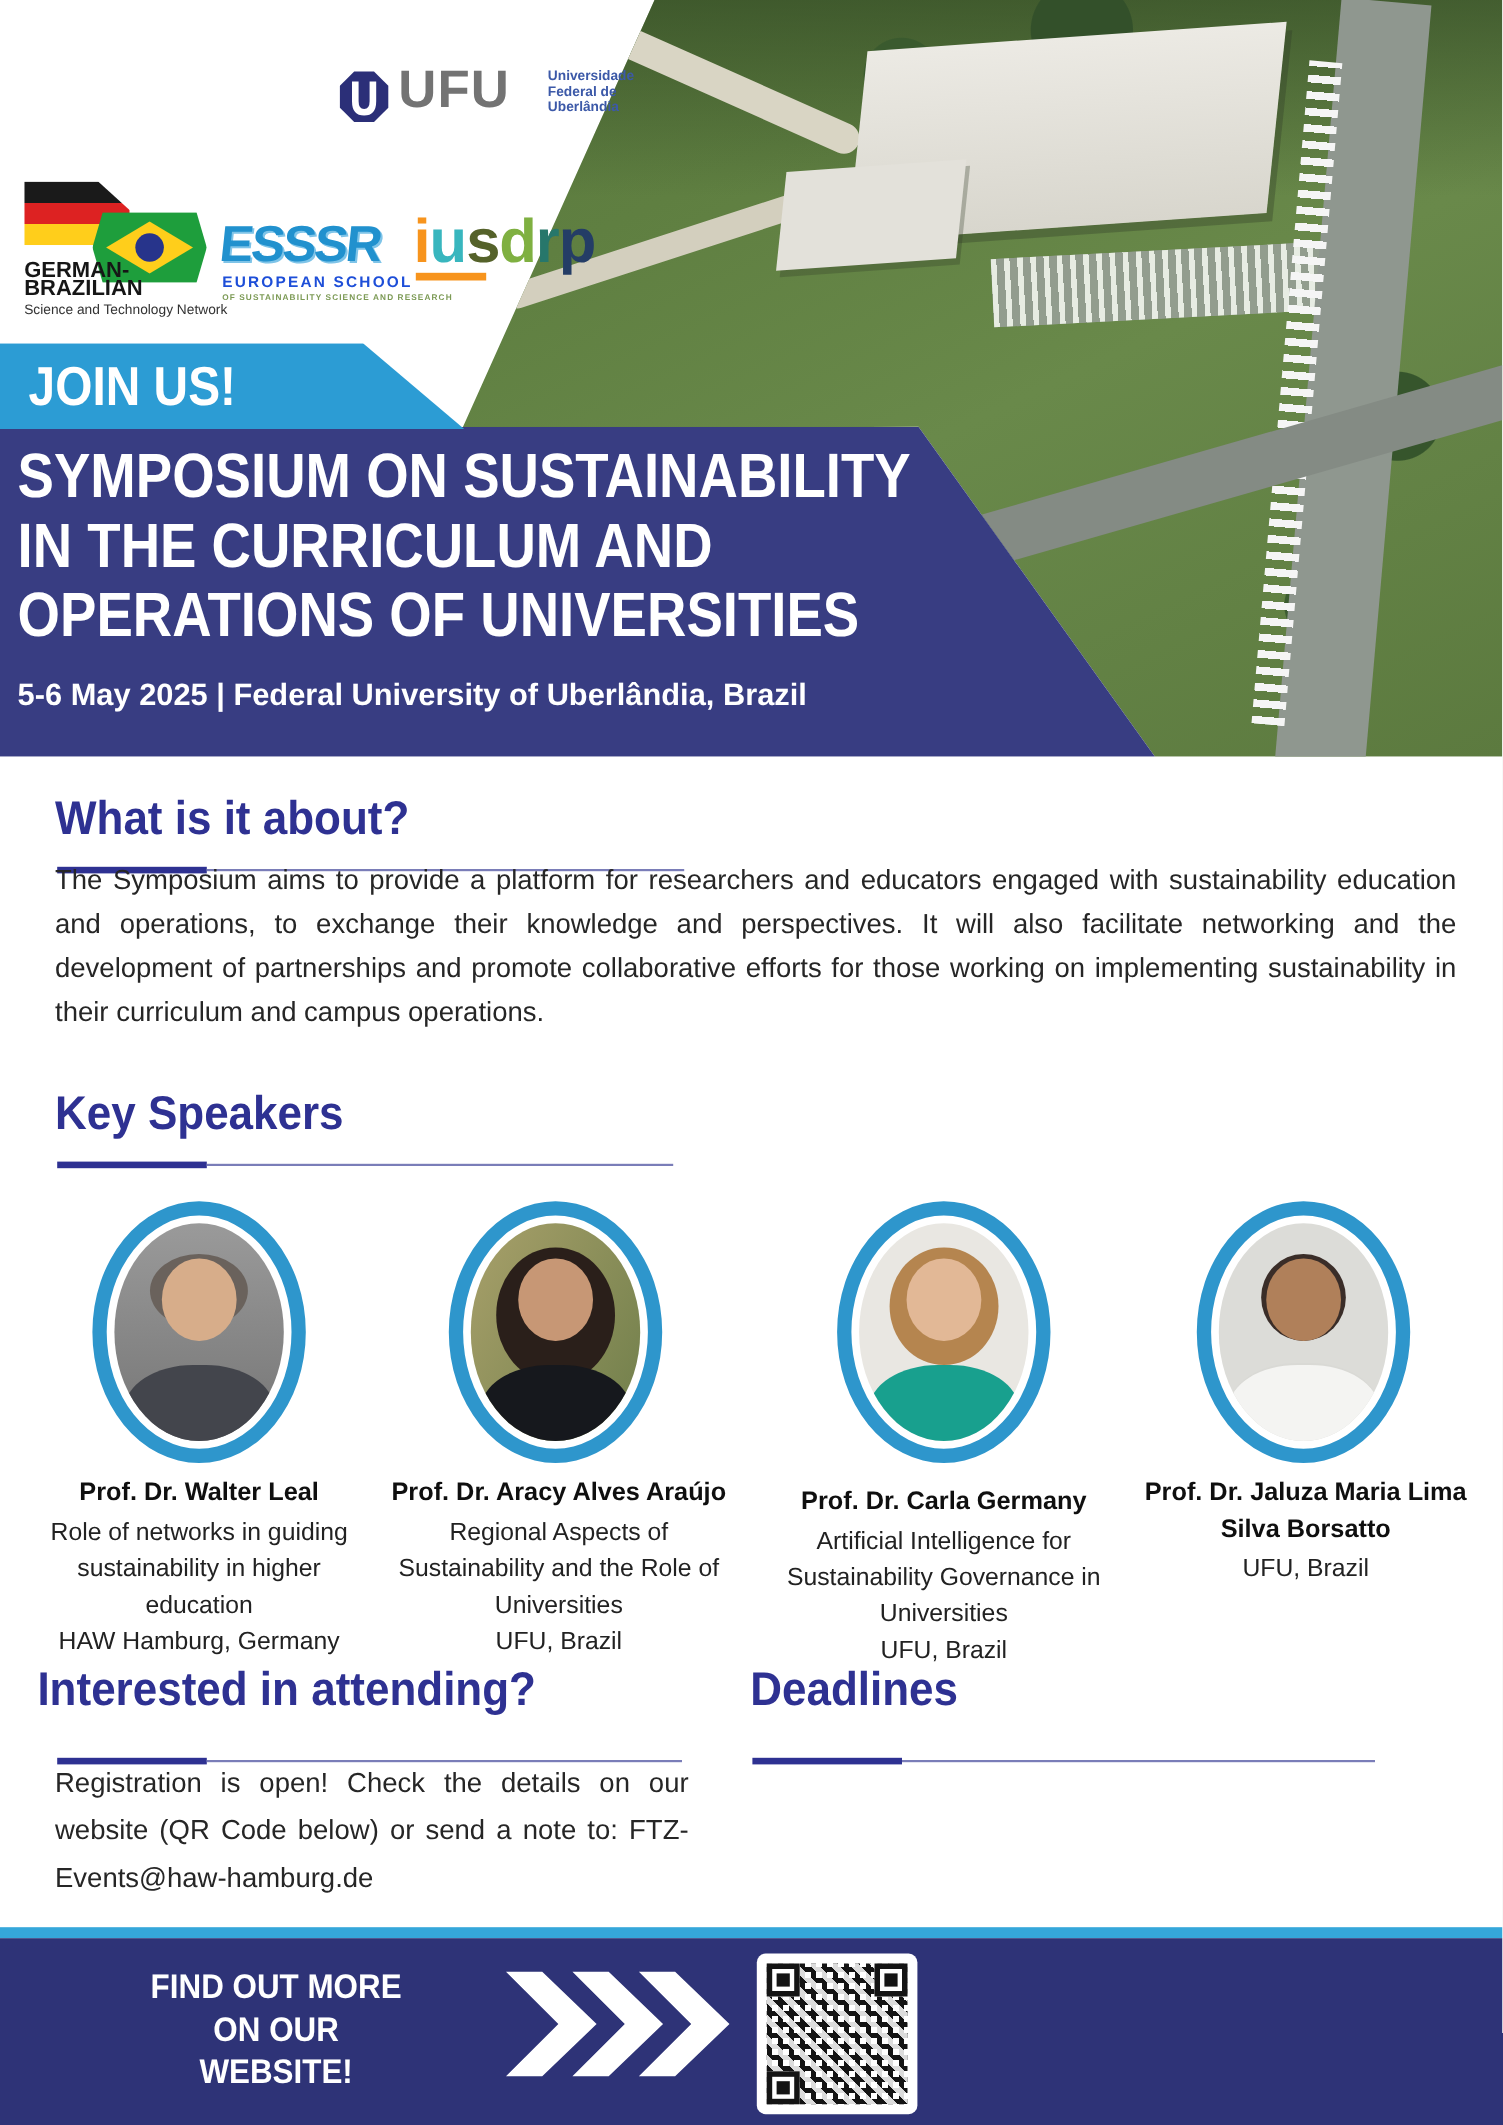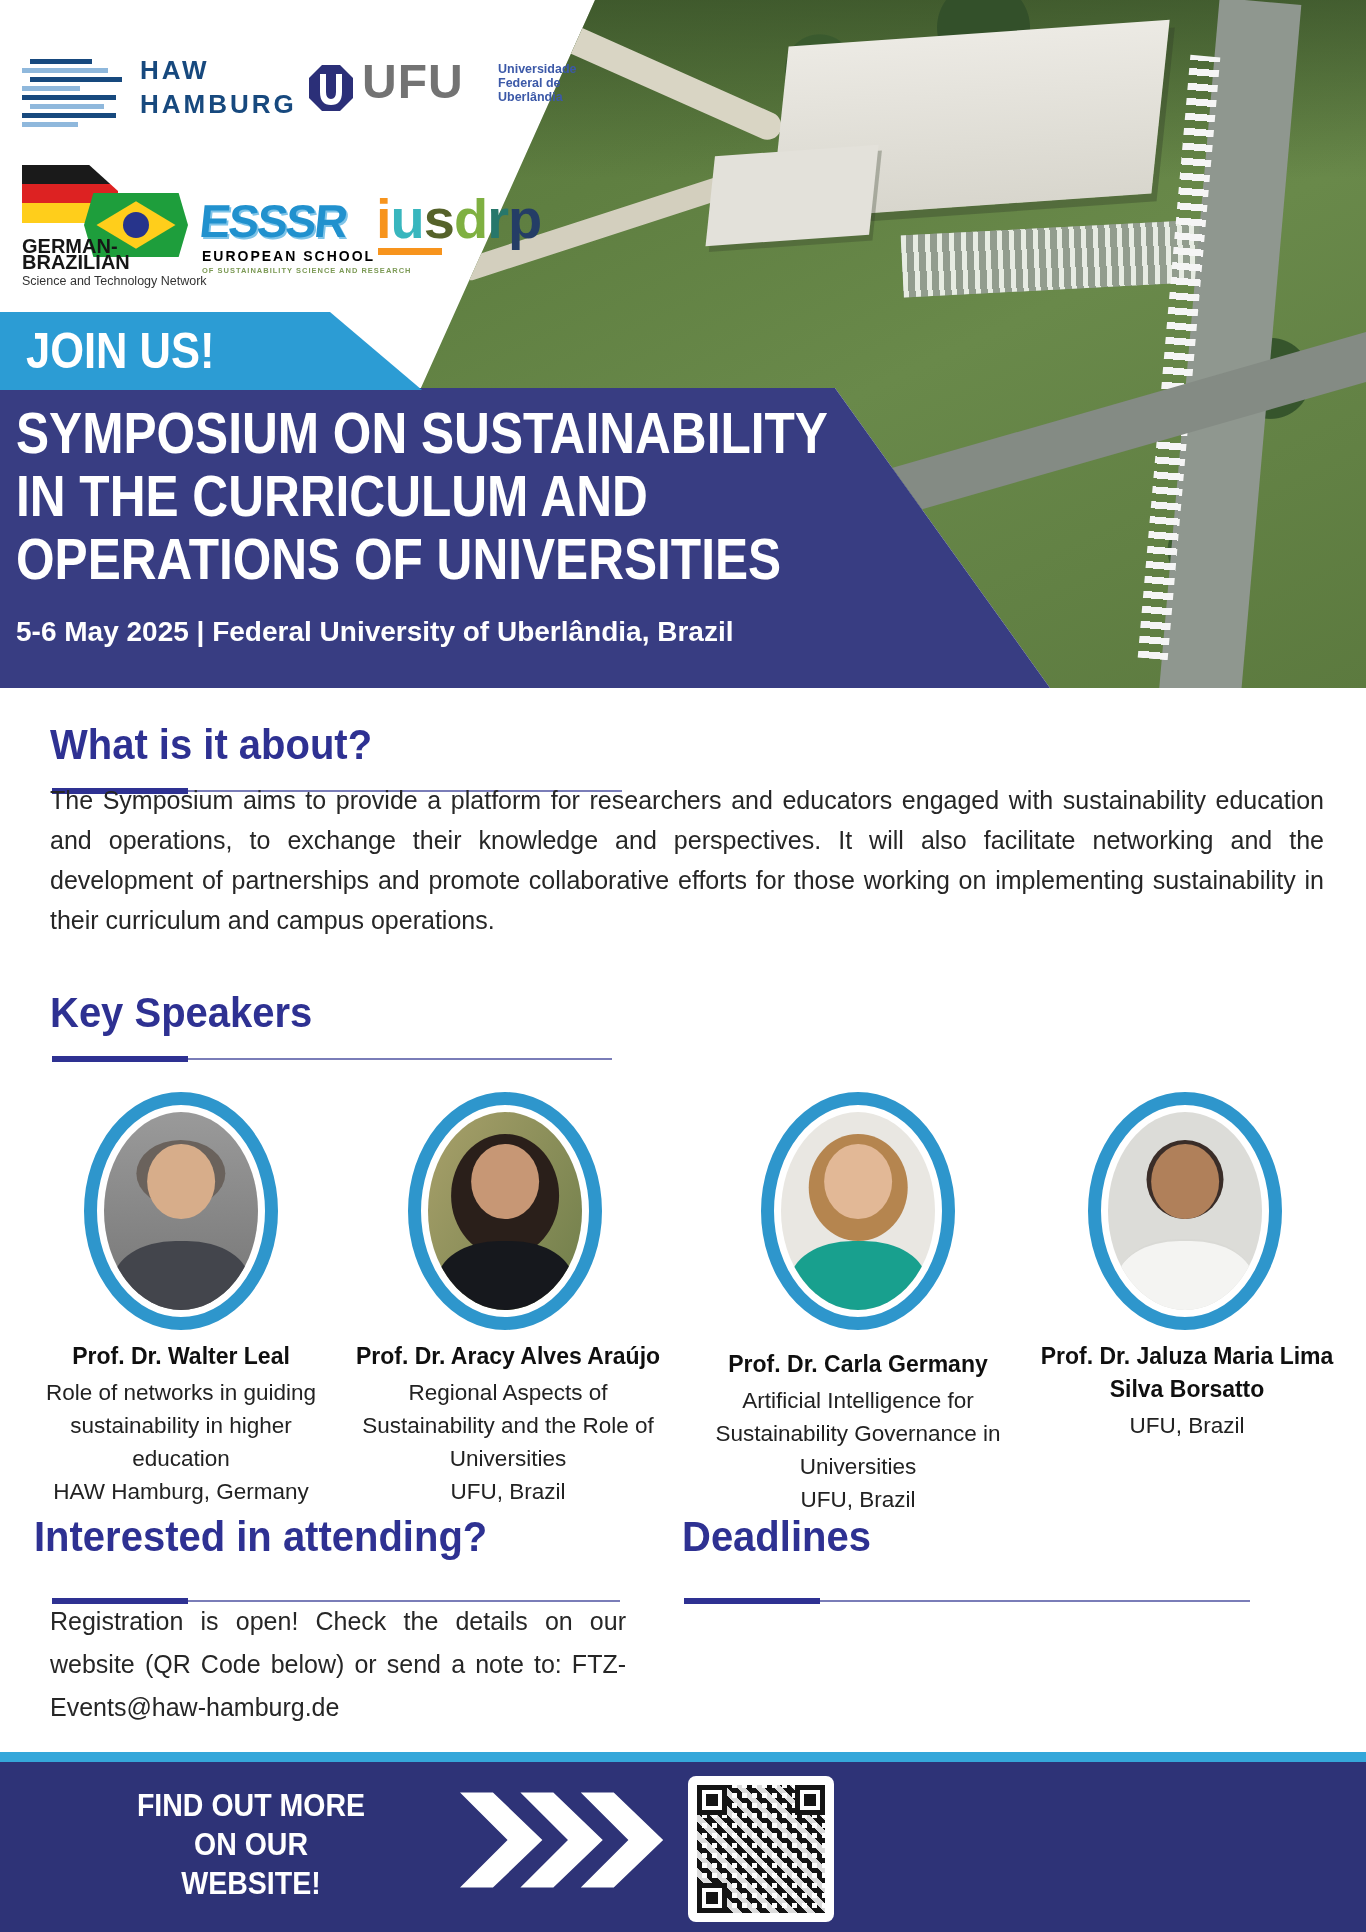--- a/index.html
+++ b/index.html
@@ -64,21 +64,21 @@
   .flag-br .diamond{position:absolute;left:12%;top:13%;width:76%;height:74%;background:#ffce1b;
       clip-path:polygon(50% 0,100% 50%,50% 100%,0 50%)}
   .flag-br .globe{position:absolute;left:50%;top:50%;width:26px;height:26px;margin:-13px 0 0 -13px;
       border-radius:50%;background:#27348b}
   .gbstn .t{position:absolute;left:4px;color:#161616;font-weight:800;font-size:20px;line-height:16px}
   .gbstn .t1{top:78px}.gbstn .t2{top:94px}
   .gbstn .sub{position:absolute;left:4px;top:114px;font-size:12.5px;font-weight:500;color:#333}
   .esssr{position:absolute;left:200px;top:194px;width:190px}
   .esssr .acr{font-size:46px;font-weight:800;color:#2191ce;letter-spacing:-2px;transform:skewX(-6deg);
       display:inline-block;text-shadow:2px 2px 0 #7fc4e8}
-  .esssr .school{position:absolute;left:2px;top:54px;font-size:14px;font-weight:800;color:#000000;letter-spacing:2px;white-space:nowrap}
+  .esssr .school{position:absolute;left:2px;top:54px;font-size:14px;font-weight:800;color:#1d4ed8;letter-spacing:2px;white-space:nowrap}
   .esssr .subl{position:absolute;left:2px;top:72px;font-size:7.5px;font-weight:600;color:#7c9a55;letter-spacing:1px;white-space:nowrap}
   .iusdrp{position:absolute;left:376px;top:186px;font-weight:800;font-size:56px;letter-spacing:-1px}
   .iusdrp .c0{color:#f7941d}.iusdrp .c1{color:#38b6be}.iusdrp .c2{color:#55622a}
   .iusdrp .c3{color:#7fb041}.iusdrp .c4{color:#27776b}.iusdrp .c5{color:#243d66}
   .iusdrp .ubar{position:absolute;left:2px;top:62px;width:64px;height:7px;background:#f7941d}
 
   
   .heading{position:absolute;color:#2e3192;font-weight:800;font-size:43px}
   .rule{position:absolute;height:8px}
   .rule .thick{position:absolute;left:0;top:0;width:136px;height:6px;background:#2e3192}
@@ -155,36 +155,20 @@
       <div class="tline t3"><span class="cond">OPERATIONS OF UNIVERSITIES</span></div>
       <div class="date">5-6 May 2025 | Federal University of Uberlândia, Brazil</div>
     </div>
 
     <div class="banner">
       <span class="cond">JOIN US!</span>
     </div>
 
     <div class="logos">
 
-      <div class="haw">
-        <div class="bars">
-          <div class="bar d" style="margin-left:8px;width:62px"></div>
-          <div class="bar l" style="width:86px"></div>
-          <div class="bar d" style="margin-left:8px;width:92px"></div>
-          <div class="bar l" style="width:58px"></div>
-          <div class="bar d" style="width:94px"></div>
-          <div class="bar l" style="margin-left:8px;width:74px"></div>
-          <div class="bar d" style="width:94px"></div>
-          <div class="bar l" style="width:56px"></div>
-        </div>
-        <div class="txt">
-          <div>HAW</div>
-          <div>HAMBURG</div>
-        </div>
-      </div>
 
       <div class="ufu">
         <svg class="shield" width="46" height="48" viewBox="0 0 46 48">
           <path d="M14 1 L32 1 L45 14 L45 34 L32 47 L14 47 L1 34 L1 14 Z" fill="#2b2f78"></path>
           <path d="M15 10 L15 28 Q15 38 23 38 Q31 38 31 28 L31 10" fill="none" stroke="#fff" stroke-width="6"></path>
         </svg>
         <div class="acr">UFU</div>
         <div class="full">
           <div>Universidade</div>
           <div>Federal de</div>

